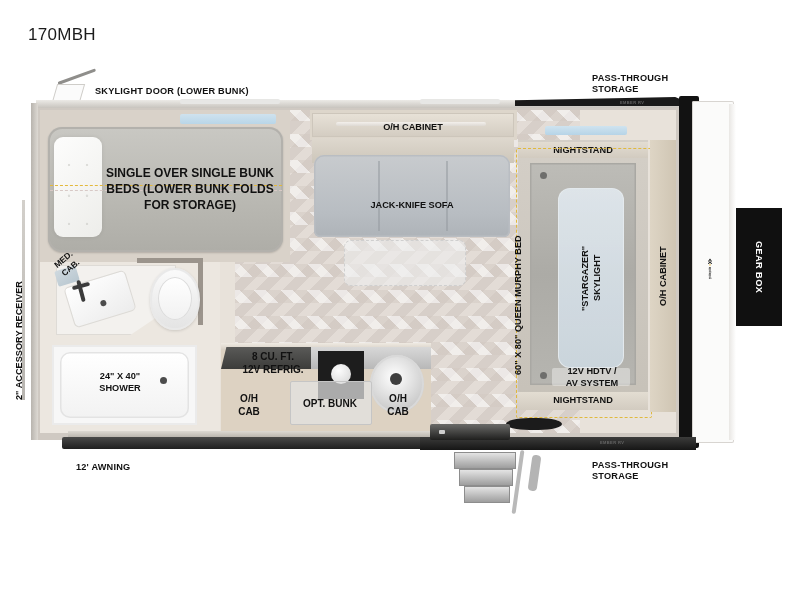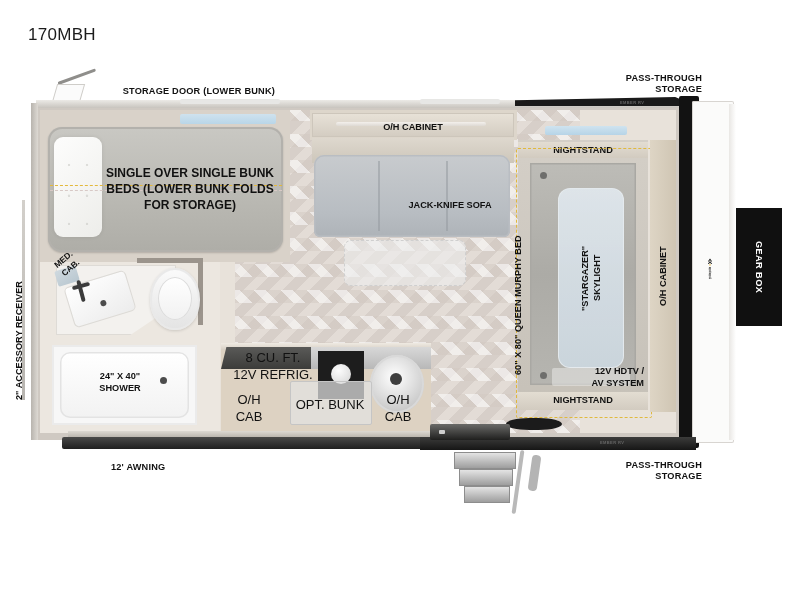--- a/index.html
+++ b/index.html
@@ -13,21 +13,21 @@
 
   
   .model-title{
     position:absolute;left:28px;top:25px;
     font-size:17px;font-weight:400;color:#1b1b1b;letter-spacing:.3px;
   }
 
   
   .callout{
     position:absolute;font-size:9.2px;font-weight:bold;color:#111;
-    letter-spacing:.2px;line-height:1.18;text-align:right;white-space:pre-line;
+    letter-spacing:.2px;line-height:1.18;text-align:left;white-space:pre-line;
   }
 
   
   .shell-outer{
     position:absolute;left:33px;top:103px;width:663px;height:337px;
     background:#cfc9c2;
     border-radius:3px;
   }
   .shell-blackwall{
     position:absolute;left:679px;top:96px;width:20px;height:352px;
@@ -253,21 +253,21 @@
     border-radius:50%;box-shadow:inset 0 0 0 2px #d9d9d9;
   }
   .sink-basin .drain{
     position:absolute;left:20px;top:18px;width:12px;height:12px;border-radius:50%;background:#3f3f3f;
   }
   .micro{
     position:absolute;left:290px;top:381px;width:80px;height:42px;
     background:rgba(226,226,226,.72);
     border:1px solid #c5c5c5;border-radius:2px;
   }
-  .kitchen-label{position:absolute;font-size:13px;font-weight:normal;color:#111;text-align:center;line-height:1.3;white-space:pre-line;}
+  .kitchen-label{position:absolute;font-size:10px;font-weight:bold;color:#111;text-align:center;line-height:1.3;white-space:pre-line;}
 
   
   .livingroom-wall{
     position:absolute;left:310px;top:110px;width:207px;height:30px;
     background:#ddd6cb;
   }
   .oh-cabinet-top{
     position:absolute;left:312px;top:113px;width:202px;height:24px;
     background:linear-gradient(180deg,#e8e2d8,#d3ccc1);
     box-shadow:inset 0 0 0 1px #cdc6bb;
@@ -287,21 +287,21 @@
     box-shadow:inset 0 0 0 1.5px #b9bdc2;
   }
   .sofa .seam{position:absolute;top:6px;width:1.5px;height:70px;background:rgba(150,155,160,.55);}
   .table{
     position:absolute;left:344px;top:240px;width:120px;height:44px;
     background:rgba(238,238,238,.6);
     border:1.4px dashed #cfcfcf;border-radius:7px;
   }
   .sofa-label{
     position:absolute;left:314px;top:200px;width:196px;text-align:center;
-    font-size:9.2px;font-weight:bold;color:#111;padding-left:38px;
+    font-size:9.2px;font-weight:bold;color:#111;
   }
   .table-label{
     position:absolute;left:344px;top:250px;width:120px;text-align:center;
     font-size:9.2px;font-weight:bold;color:#111;line-height:1.35;white-space:pre-line;
   }
   .oh-cab-label{
     position:absolute;left:312px;top:122px;width:202px;text-align:center;
     font-size:9.2px;font-weight:bold;color:#111;
   }
 
@@ -328,21 +328,21 @@
     position:absolute;left:0;top:0;width:64px;height:178px;
     display:flex;align-items:center;justify-content:center;
     font-size:9.2px;font-weight:bold;color:#111;line-height:1.35;text-align:center;
     writing-mode:vertical-rl;transform:rotate(180deg);white-space:pre-line;
   }
   .hdtv{
     position:absolute;left:552px;top:368px;width:78px;height:18px;
     background:rgba(232,232,230,.55);border-radius:2px;
   }
   .hdtv-label{
-    position:absolute;left:540px;top:366px;width:104px;text-align:right;
+    position:absolute;left:540px;top:366px;width:104px;text-align:center;
     font-size:9.2px;font-weight:bold;color:#111;line-height:1.3;white-space:pre-line;
   }
   .bed-dot{position:absolute;width:7px;height:7px;border-radius:50%;background:#6e6e6c;}
   .bed-side-label{
     position:absolute;left:513px;top:175px;height:200px;
     display:flex;align-items:center;
     font-size:9.2px;font-weight:bold;color:#111;
     writing-mode:vertical-rl;transform:rotate(180deg);
   }
   .nightstand-top{
@@ -446,26 +446,26 @@
     position:absolute;font-size:4px;color:#6f6f6f;letter-spacing:.4px;font-weight:bold;opacity:.85;
   }
 </style>
 </head>
 <body>
 
 <div id="stage">
 
   <div class="model-title">170MBH</div>
 
-  <div class="callout" style="left:95px;top:86px;width:180px;">STORAGE DOOR (LOWER BUNK)</div>
+  <div class="callout" style="left:95px;top:86px;width:180px;">SKYLIGHT DOOR (LOWER BUNK)</div>
   <div class="callout" style="left:592px;top:73px;width:110px;">PASS-THROUGH
 STORAGE</div>
   <div class="callout" style="left:592px;top:460px;width:110px;">PASS-THROUGH
 STORAGE</div>
-  <div class="callout" style="left:76px;top:462px;width:90px;text-align:left;margin-left:35px;">12' AWNING</div>
+  <div class="callout" style="left:76px;top:462px;width:90px;text-align:left;">12' AWNING</div>
 
   <div class="storage-flap">
     <div class="bar"></div>
     <div class="panel"></div>
     <div class="knob"></div>
   </div>
 
   <div class="shell-outer"></div>
   <div class="top-rail"></div>
   <div class="top-window-a"></div>

